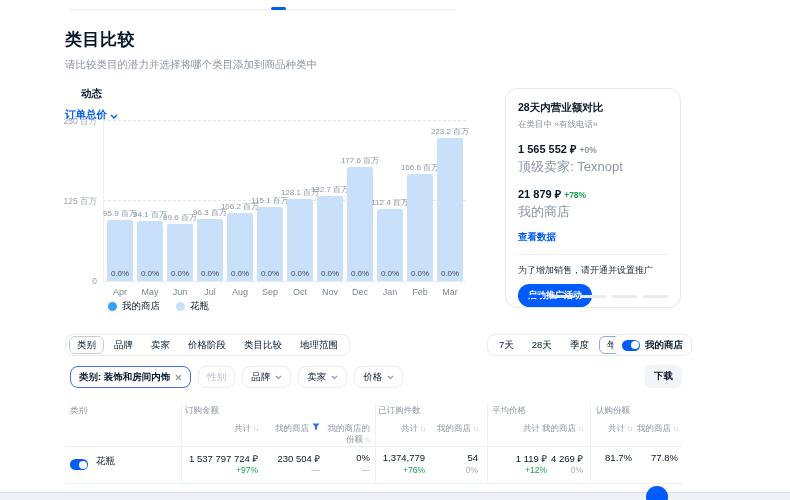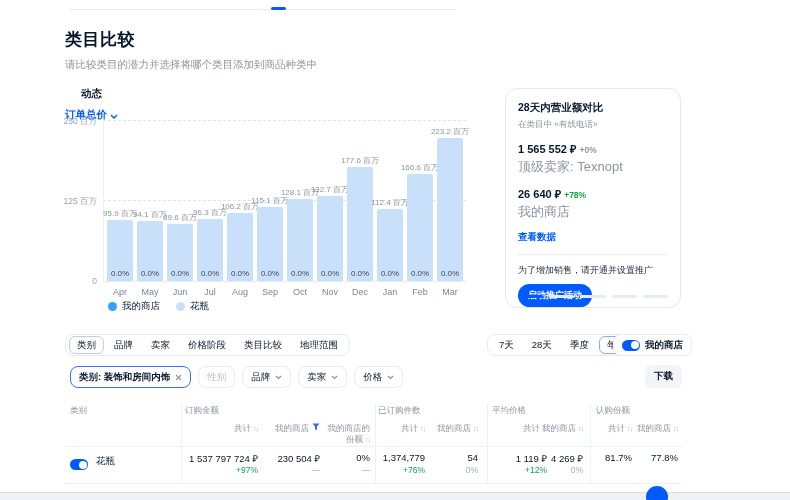--- a/index.html
+++ b/index.html
@@ -95,21 +95,21 @@
 
   <aside class="abs card">
     <div class="c-title">28天内营业额对比</div>
     <div class="c-sub">在类目中 «有线电话»</div>
     <div class="c-big">
       <span>1 565 552 ₽</span>
       <span class="d-gray">+0%</span>
     </div>
     <div class="c-cap">顶级卖家: Texnopt</div>
     <div class="c-big">
-      <span>26 640 ₽</span>
+      <span>21 879 ₽</span>
       <span class="d-green">+78%</span>
     </div>
     <div class="c-cap">我的商店</div>
     <a class="c-link">查看数据</a>
     <div class="c-hr"></div>
     <div class="c-promo">为了增加销售，请开通并设置推广</div>
     <button class="c-btn">启动推广活动</button>
     <div class="c-dots" id="cardDots">
         <span class="dot on"></span>
         <span class="dot"></span>

